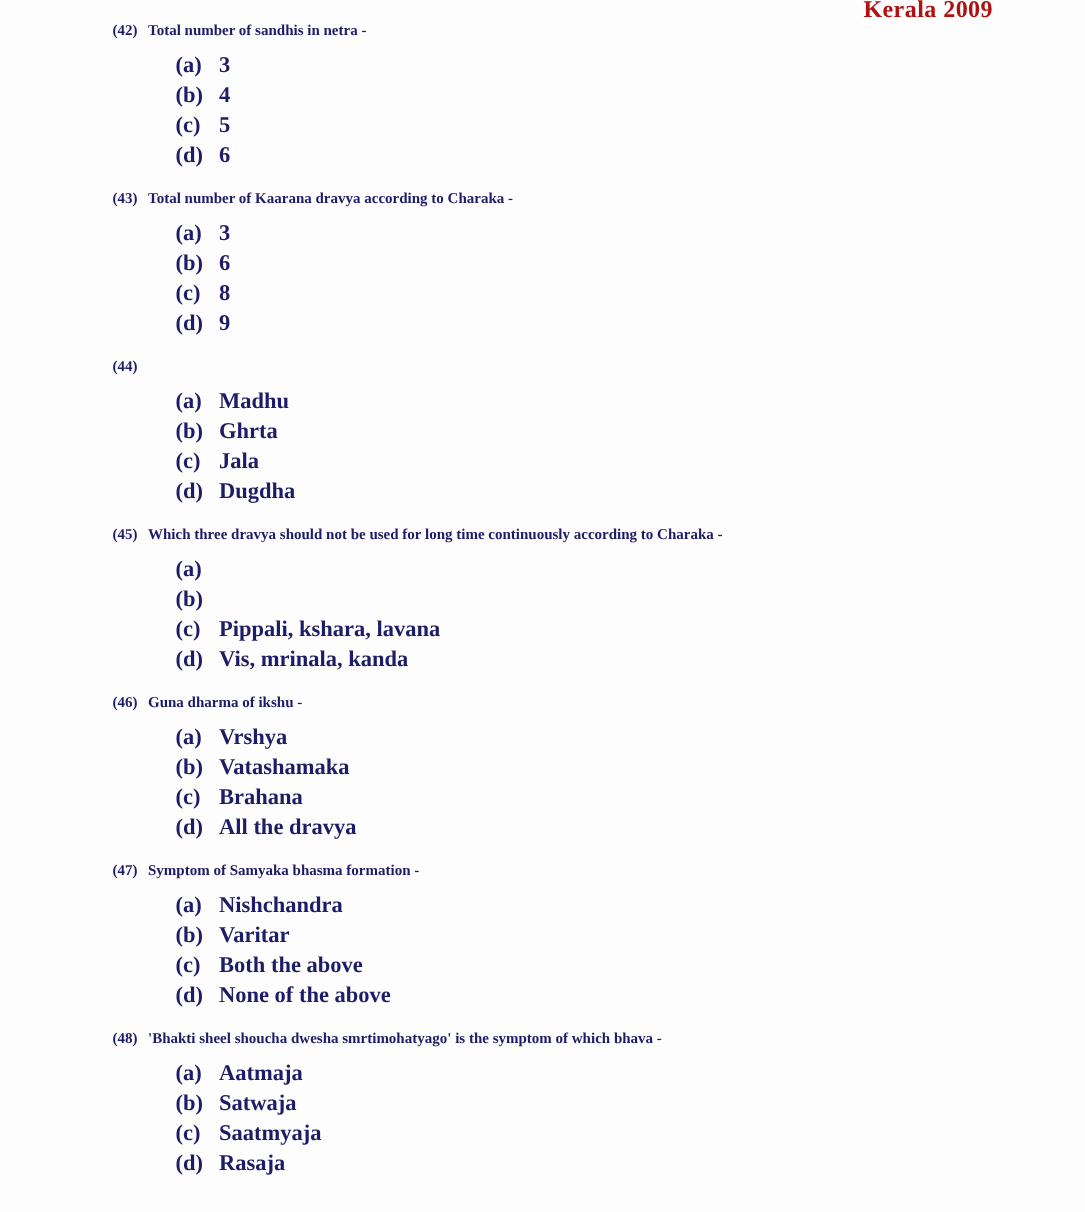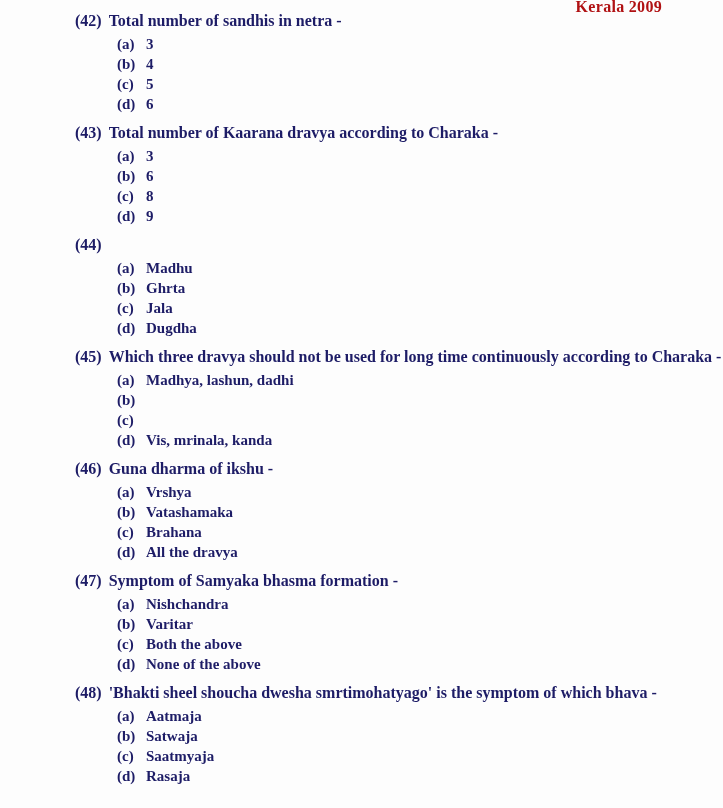--- a/index.html
+++ b/index.html
@@ -32,21 +32,21 @@
     left: 75px;
     right: 16px;
   }
   .question {
     margin-bottom: 9px;
   }
   .q-line {
     display: flex;
     align-items: baseline;
     gap: 7px;
-    font-size: 16px;
+    font-size: 10px;
     line-height: 20px;
   }
   .q-num {
     white-space: nowrap;
   }
   .q-text {
     white-space: nowrap;
   }
   .options {
     margin: 3px 0 0 42px;
@@ -153,27 +153,27 @@
 
   <div class="question">
     <div class="q-line">
       <span class="q-num">(45)</span>
       <span class="q-text">Which three dravya should not be used for long time continuously according to Charaka -</span>
     </div>
     <div class="options">
 
     <div class="option">
         <span class="opt-label">(a)</span>
-        <span class="opt-text">Madhya, lashun, dadhi</span>
-      </div>
-          <div class="option">
-        <span class="opt-label">(b)</span>
-      </div>
-          <div class="option">
-        <span class="opt-label">(c)</span>
+      </div>
+          <div class="option">
+        <span class="opt-label">(b)</span>
+      </div>
+          <div class="option">
+        <span class="opt-label">(c)</span>
+        <span class="opt-text">Pippali, kshara, lavana</span>
       </div>
           <div class="option">
         <span class="opt-label">(d)</span>
         <span class="opt-text">Vis, mrinala, kanda</span>
       </div>
         </div>
   </div>
 
   <div class="question">
     <div class="q-line">

